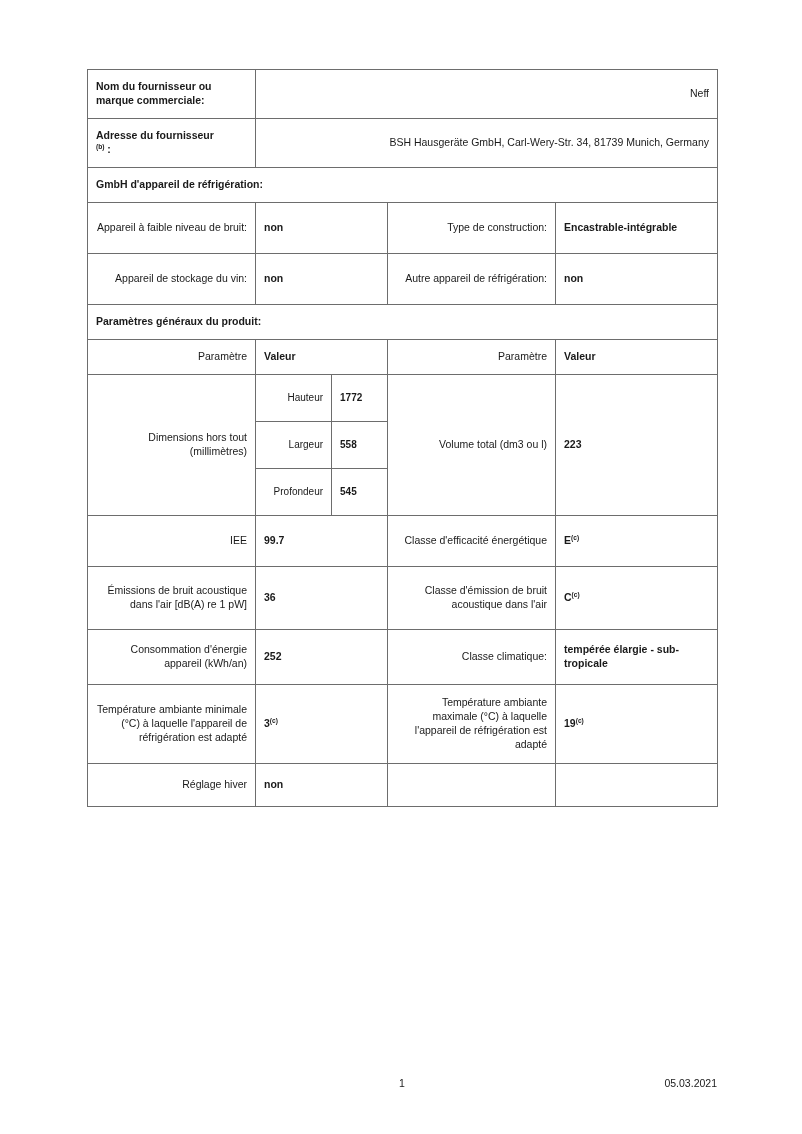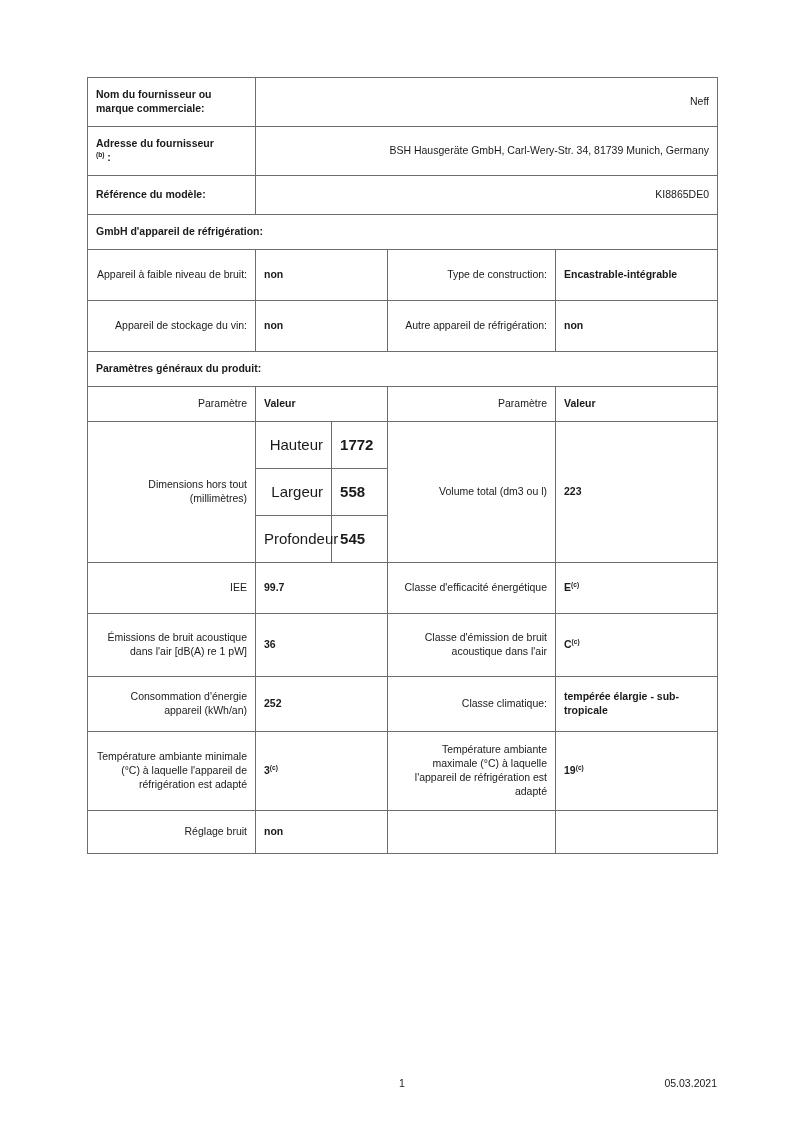--- a/index.html
+++ b/index.html
@@ -21,21 +21,21 @@
     left: 0;
     top: 0;
     width: 802px;
     height: 1134px;
     overflow: hidden;
   }
 
   .sheet {
     position: absolute;
     left: 87px;
-    top: 77px;
+    top: 69px;
     width: 630px;
   }
 
   table.spec {
     border-collapse: collapse;
     width: 630px;
     table-layout: fixed;
     border: 1px solid #2b2b2b;
   }
 
@@ -90,21 +90,21 @@
   }
 
   
   table.dims {
     border-collapse: collapse;
     width: 100%;
     table-layout: fixed;
   }
   table.dims td {
     border: 1px solid #6d6d6d;
-    font-size: 15px;
+    font-size: 10px;
     padding: 6px 8px;
     line-height: 1.33;
   }
   table.dims tr:first-child td { border-top: 0; }
   table.dims tr:last-child td { border-bottom: 0; }
   table.dims td:first-child { border-left: 0; }
   table.dims td:last-child { border-right: 0; }
 
   td.nested {
     padding: 0 !important;
@@ -152,24 +152,20 @@
         <tr>
           <td class="hdr-label" style="height:36px">Nom du fournisseur ou marque commerciale:</td>
           <td class="val lft" colspan="3">Neff</td>
         </tr>
 
         <tr>
           <td class="hdr-label" style="height:36px"><span>Adresse du fournisseur</span><br><sup class="note-b">(b)</sup><span> :</span></td>
           <td class="val lft" colspan="3">BSH Hausgeräte GmbH, Carl-Wery-Str. 34, 81739 Munich, Germany</td>
         </tr>
 
-        <tr>
-          <td class="hdr-label" style="height:26px">Référence du modèle:</td>
-          <td class="val lft" colspan="3">KI8865DE0</td>
-        </tr>
 
         <tr>
           <td class="section-head" colspan="4" style="height:22px">GmbH d'appareil de réfrigération:</td>
         </tr>
 
         <tr>
           <td class="val lft" style="height:38px">Appareil à faible niveau de bruit:</td>
           <td class="val ctr">non</td>
           <td class="val lft">Type de construction:</td>
           <td class="val ctr">Encastrable-intégrable</td>
@@ -243,21 +239,21 @@
         </tr>
 
         <tr>
           <td class="val lft" style="height:66px">Température ambiante minimale (°C) à laquelle l'appareil de réfrigération est adapté</td>
           <td class="val ctr"><span>3</span><sup class="note">(c)</sup></td>
           <td class="val lft">Température ambiante maximale (°C) à laquelle l'appareil de réfrigération est adapté</td>
           <td class="val ctr"><span>19</span><sup class="note">(c)</sup></td>
         </tr>
 
         <tr>
-          <td class="val lft" style="height:30px">Réglage bruit</td>
+          <td class="val lft" style="height:30px">Réglage hiver</td>
           <td class="val ctr">non</td>
           <td class="val lft"></td>
           <td class="val ctr"></td>
         </tr>
 
       </tbody>
     </table>
   </div>
 
   <div class="footer">

